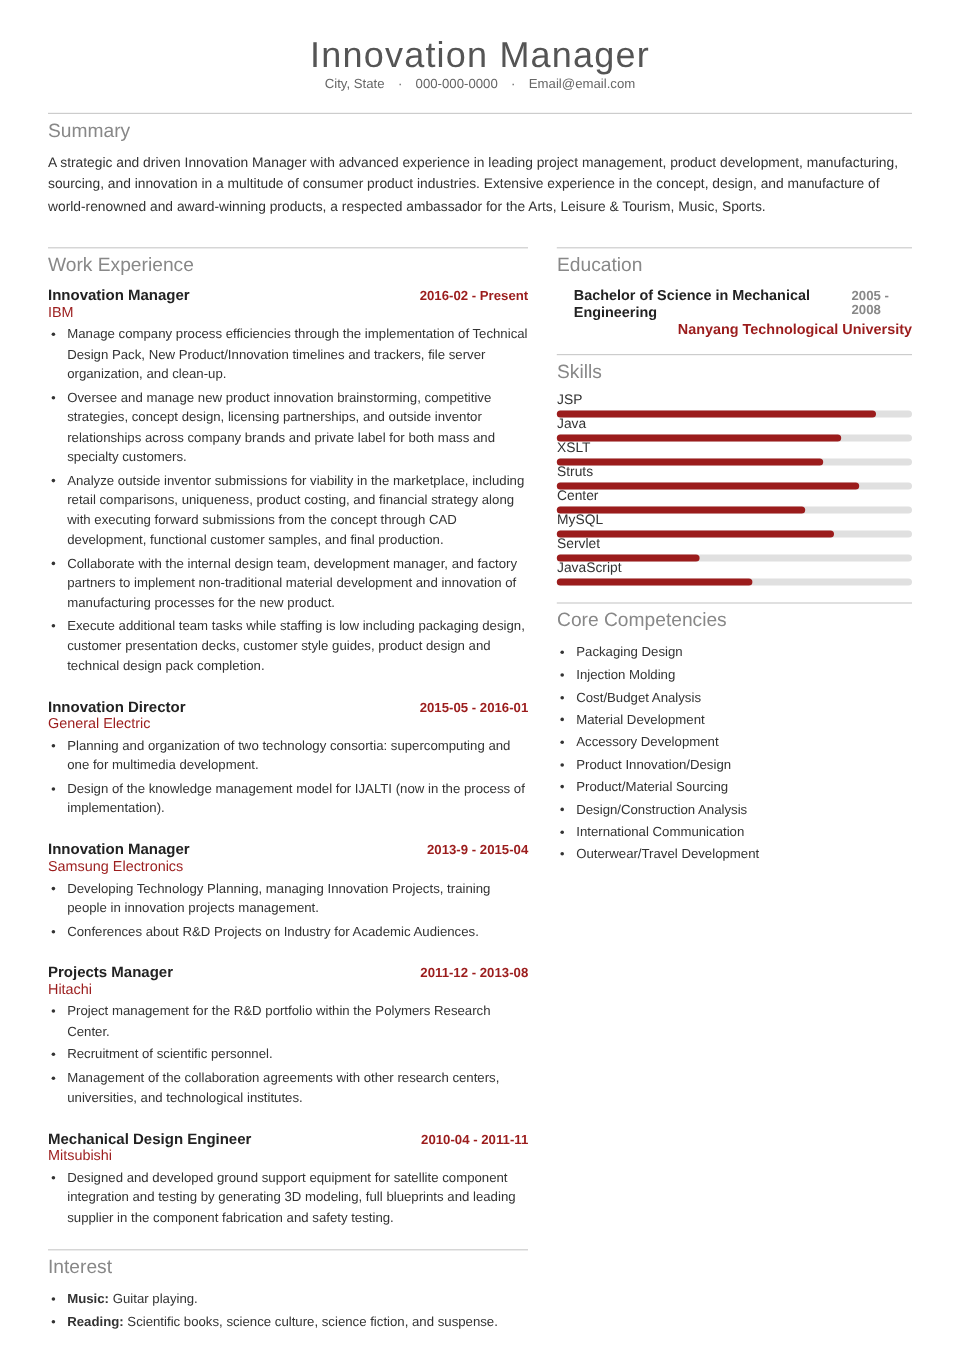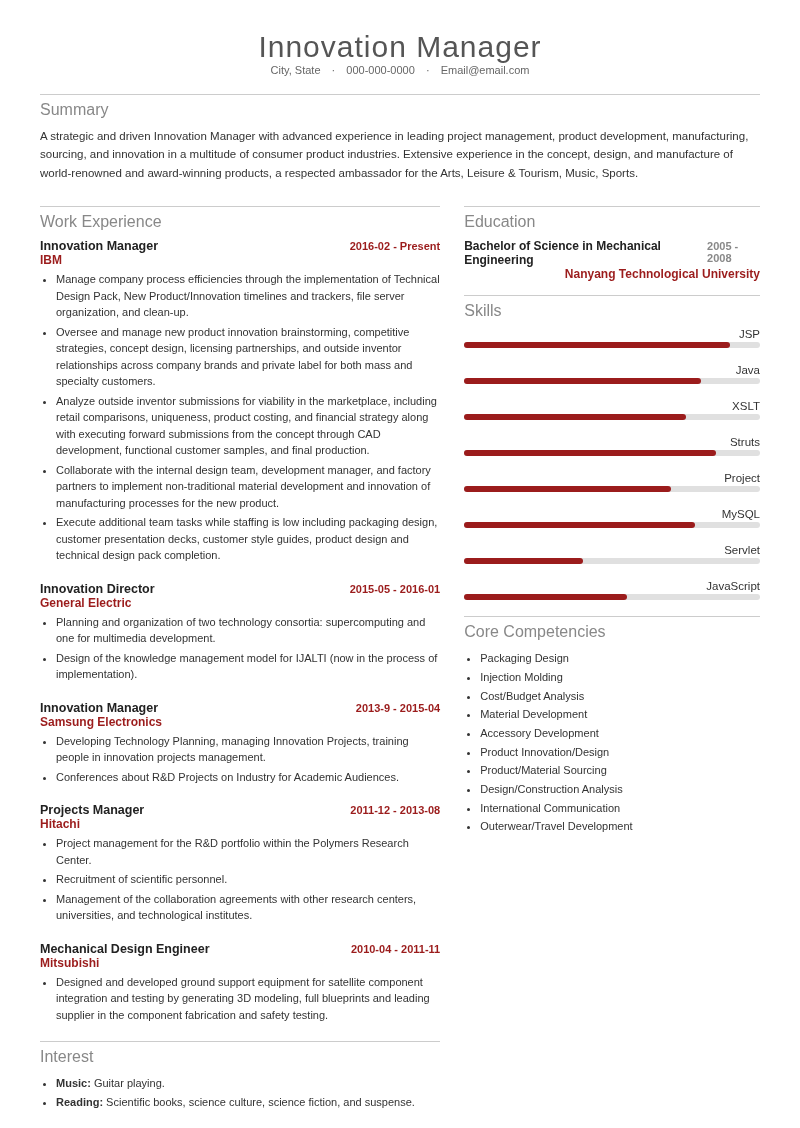--- a/index.html
+++ b/index.html
@@ -77,41 +77,42 @@
       font-size: 12.5px;
       color: #222;
     }
     .job-dates {
       font-size: 11px;
       color: #9b1c1c;
       font-weight: bold;
     }
     .job-company {
       color: #9b1c1c;
-      font-weight: bold;
+      font-weight: normal;
       font-size: 12px;
       margin-bottom: 4px;
     }
     .job-bullets {
       padding-left: 16px;
       margin-top: 4px;
     }
     .job-bullets li {
       font-size: 11px;
       line-height: 1.5;
       color: #333;
       margin-bottom: 3px;
     }
     .edu-block {
       margin-bottom: 14px;
     }
     .edu-header {
       display: flex;
       justify-content: space-between;
       align-items: baseline;
+      margin-left: 14px;
     }
     .edu-title {
       font-weight: bold;
       font-size: 12px;
       color: #222;
     }
     .edu-dates {
       font-size: 11px;
       color: #888;
       font-weight: bold;
@@ -119,22 +120,21 @@
     .edu-school {
       color: #9b1c1c;
       font-size: 12px;
       font-weight: bold;
       text-align: right;
     }
     .skills-section {
       margin-bottom: 14px;
     }
     .skill-item {
-      margin-bottom: 16px;
-      text-align: right;
+      margin-bottom: 0;
     }
     .skill-name {
       font-size: 11.5px;
       color: #333;
       margin-bottom: 2px;
     }
     .skill-bar-bg {
       height: 6px;
       background: #e0e0e0;
       border-radius: 3px;
@@ -301,21 +301,21 @@
             <div class="skill-bar-fill" style="width:75%"></div>
           </div>
       </div>
       <div class="skill-item">
         <div class="skill-name">Struts</div>
         <div class="skill-bar-bg">
             <div class="skill-bar-fill" style="width:85%"></div>
           </div>
       </div>
       <div class="skill-item">
-        <div class="skill-name">Project</div>
+        <div class="skill-name">Center</div>
         <div class="skill-bar-bg">
             <div class="skill-bar-fill" style="width:70%"></div>
           </div>
       </div>
       <div class="skill-item">
         <div class="skill-name">MySQL</div>
         <div class="skill-bar-bg">
             <div class="skill-bar-fill" style="width:78%"></div>
           </div>
       </div>

